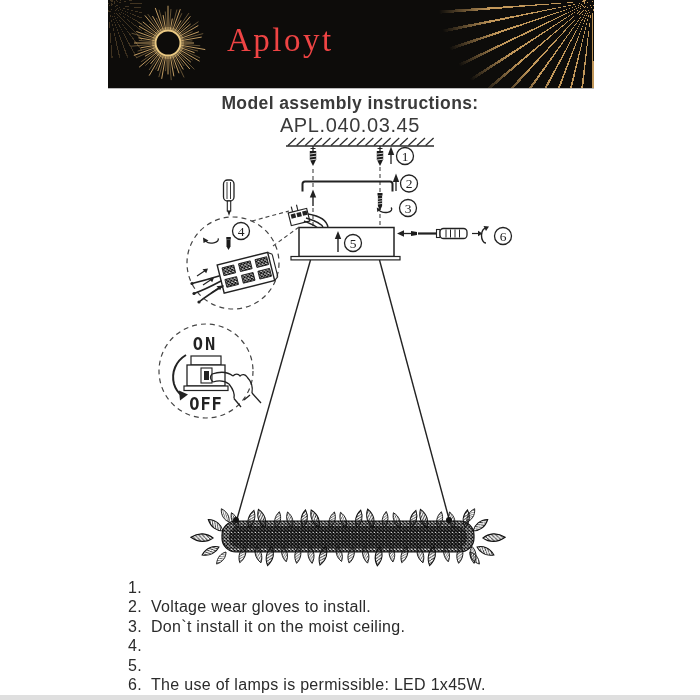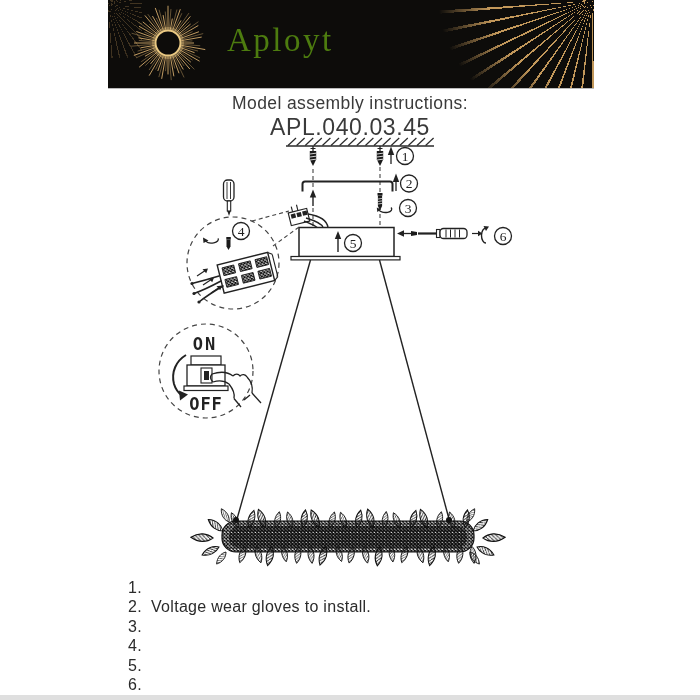--- a/index.html
+++ b/index.html
@@ -2,35 +2,35 @@
 <html><head>
 <meta charset="utf-8">
 <style>
   html,body{margin:0;padding:0;background:#fff;}
   #page{position:relative;width:700px;height:700px;background:#ffffff;overflow:hidden;
         font-family:"Liberation Sans",sans-serif;}
   
   .banner{position:absolute;left:108px;top:0;width:486px;height:88px;background:#0d0c0a;
           border-bottom:1px solid #bbb;}
   .sunlogo{position:absolute;left:18px;top:1px;}
-  .brand{position:absolute;left:119px;top:22px;color:#4d7c0f;font-size:33px;
+  .brand{position:absolute;left:119px;top:22px;color:#ef4444;font-size:33px;
     font-family:"Liberation Serif",serif;letter-spacing:2.5px;}
   .rays-right{position:absolute;right:0;top:0;width:175px;height:88px;
     background:repeating-conic-gradient(from 150deg at 99% 1%, rgba(205,160,95,0.95) 0deg 1.2deg, transparent 1.2deg 7.2deg);
     -webkit-mask:radial-gradient(190px 160px at 100% 0%, #000 0 55%, transparent 82%);
     mask:radial-gradient(190px 160px at 100% 0%, #000 0 55%, transparent 82%);}
   .rays-left{position:absolute;left:0;top:0;width:34px;height:58px;opacity:.3;
     background:repeating-conic-gradient(from 55deg at 0% 8%, rgba(205,160,95,0.9) 0deg 1.3deg, transparent 1.3deg 8deg);
     -webkit-mask:radial-gradient(95px 90px at 0% 5%, #000 0 55%, transparent 85%);
     mask:radial-gradient(95px 90px at 0% 5%, #000 0 55%, transparent 85%);}
   
   .h-title{position:absolute;left:0;top:93px;width:700px;text-align:center;
-    font-size:17.5px;letter-spacing:.4px;color:#3a3a3a;font-weight:400;}
+    font-size:17.5px;letter-spacing:.4px;color:#3a3a3a;font-weight:700;}
   .h-model{position:absolute;left:0;top:114px;width:700px;text-align:center;
-    font-size:23px;letter-spacing:.6px;color:#3a3a3a;font-weight:500;}
+    font-size:20px;letter-spacing:.6px;color:#3a3a3a;font-weight:500;}
   
   .diagram{position:absolute;left:0;top:130px;}
   
   .ilist{position:absolute;left:120px;top:578px;width:470px;font-size:16px;color:#2b2b2b;
     letter-spacing:.3px;line-height:19.4px;}
   .ilist .row{display:flex;}
   .ilist .num{width:22px;text-align:right;margin-right:9px;flex:0 0 auto;}
   .bottom-band{position:absolute;left:0;bottom:0;width:700px;height:5px;background:#d7d7d7;opacity:.8;}
 </style>
 </head>
@@ -398,26 +398,28 @@
   <div class="ilist">
     <div class="row">
         <span class="num">1.</span>
       </div>
     <div class="row">
         <span class="num">2.</span>
         <span>Voltage wear gloves to install.</span>
       </div>
     <div class="row">
         <span class="num">3.</span>
+        <span>Don`t install it on the moist ceiling.</span>
       </div>
     <div class="row">
         <span class="num">4.</span>
       </div>
     <div class="row">
         <span class="num">5.</span>
       </div>
     <div class="row">
         <span class="num">6.</span>
+        <span>The use of lamps is permissible: LED 1x45W.</span>
       </div>
   </div>
 
   <div class="bottom-band"></div>
 </div>
 
 </body></html>

